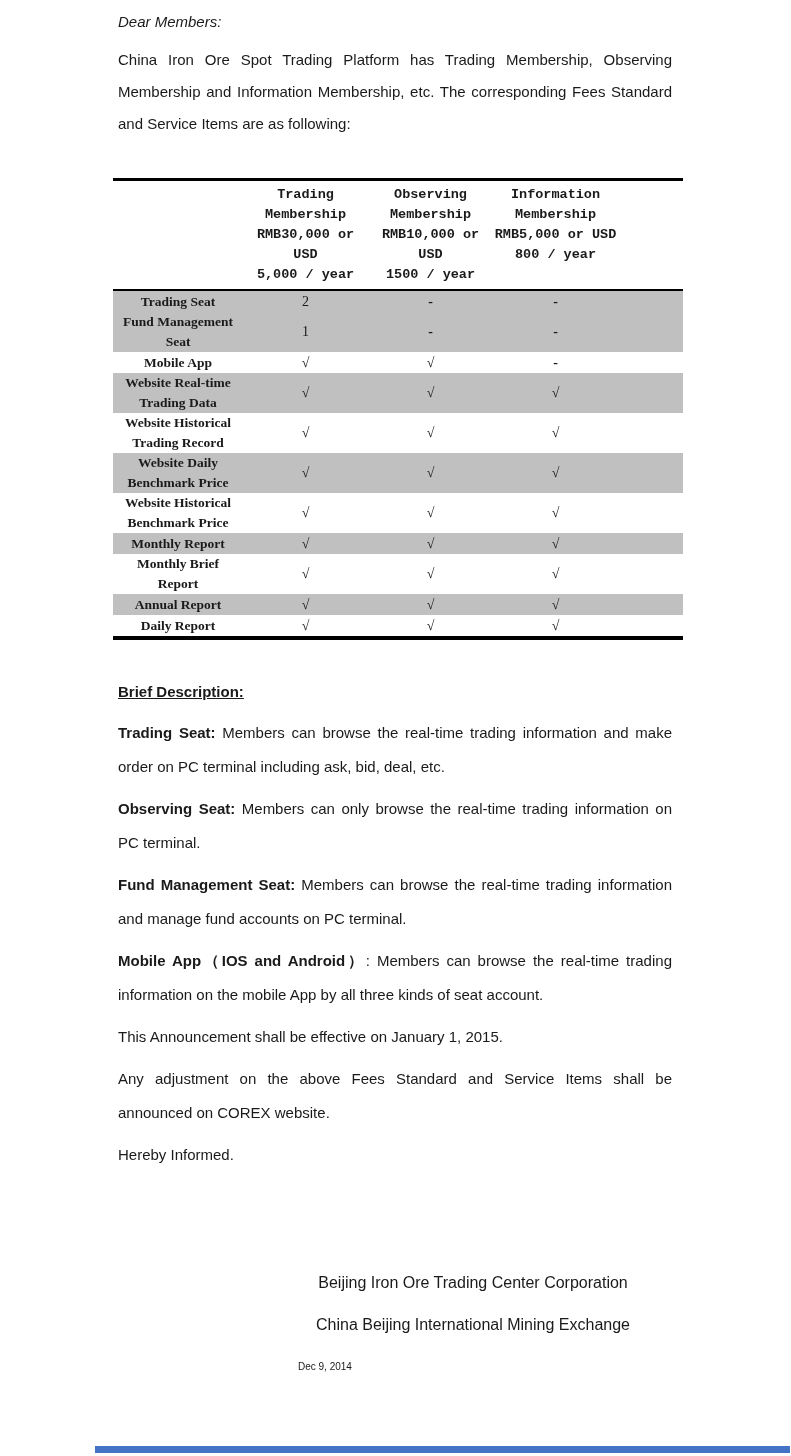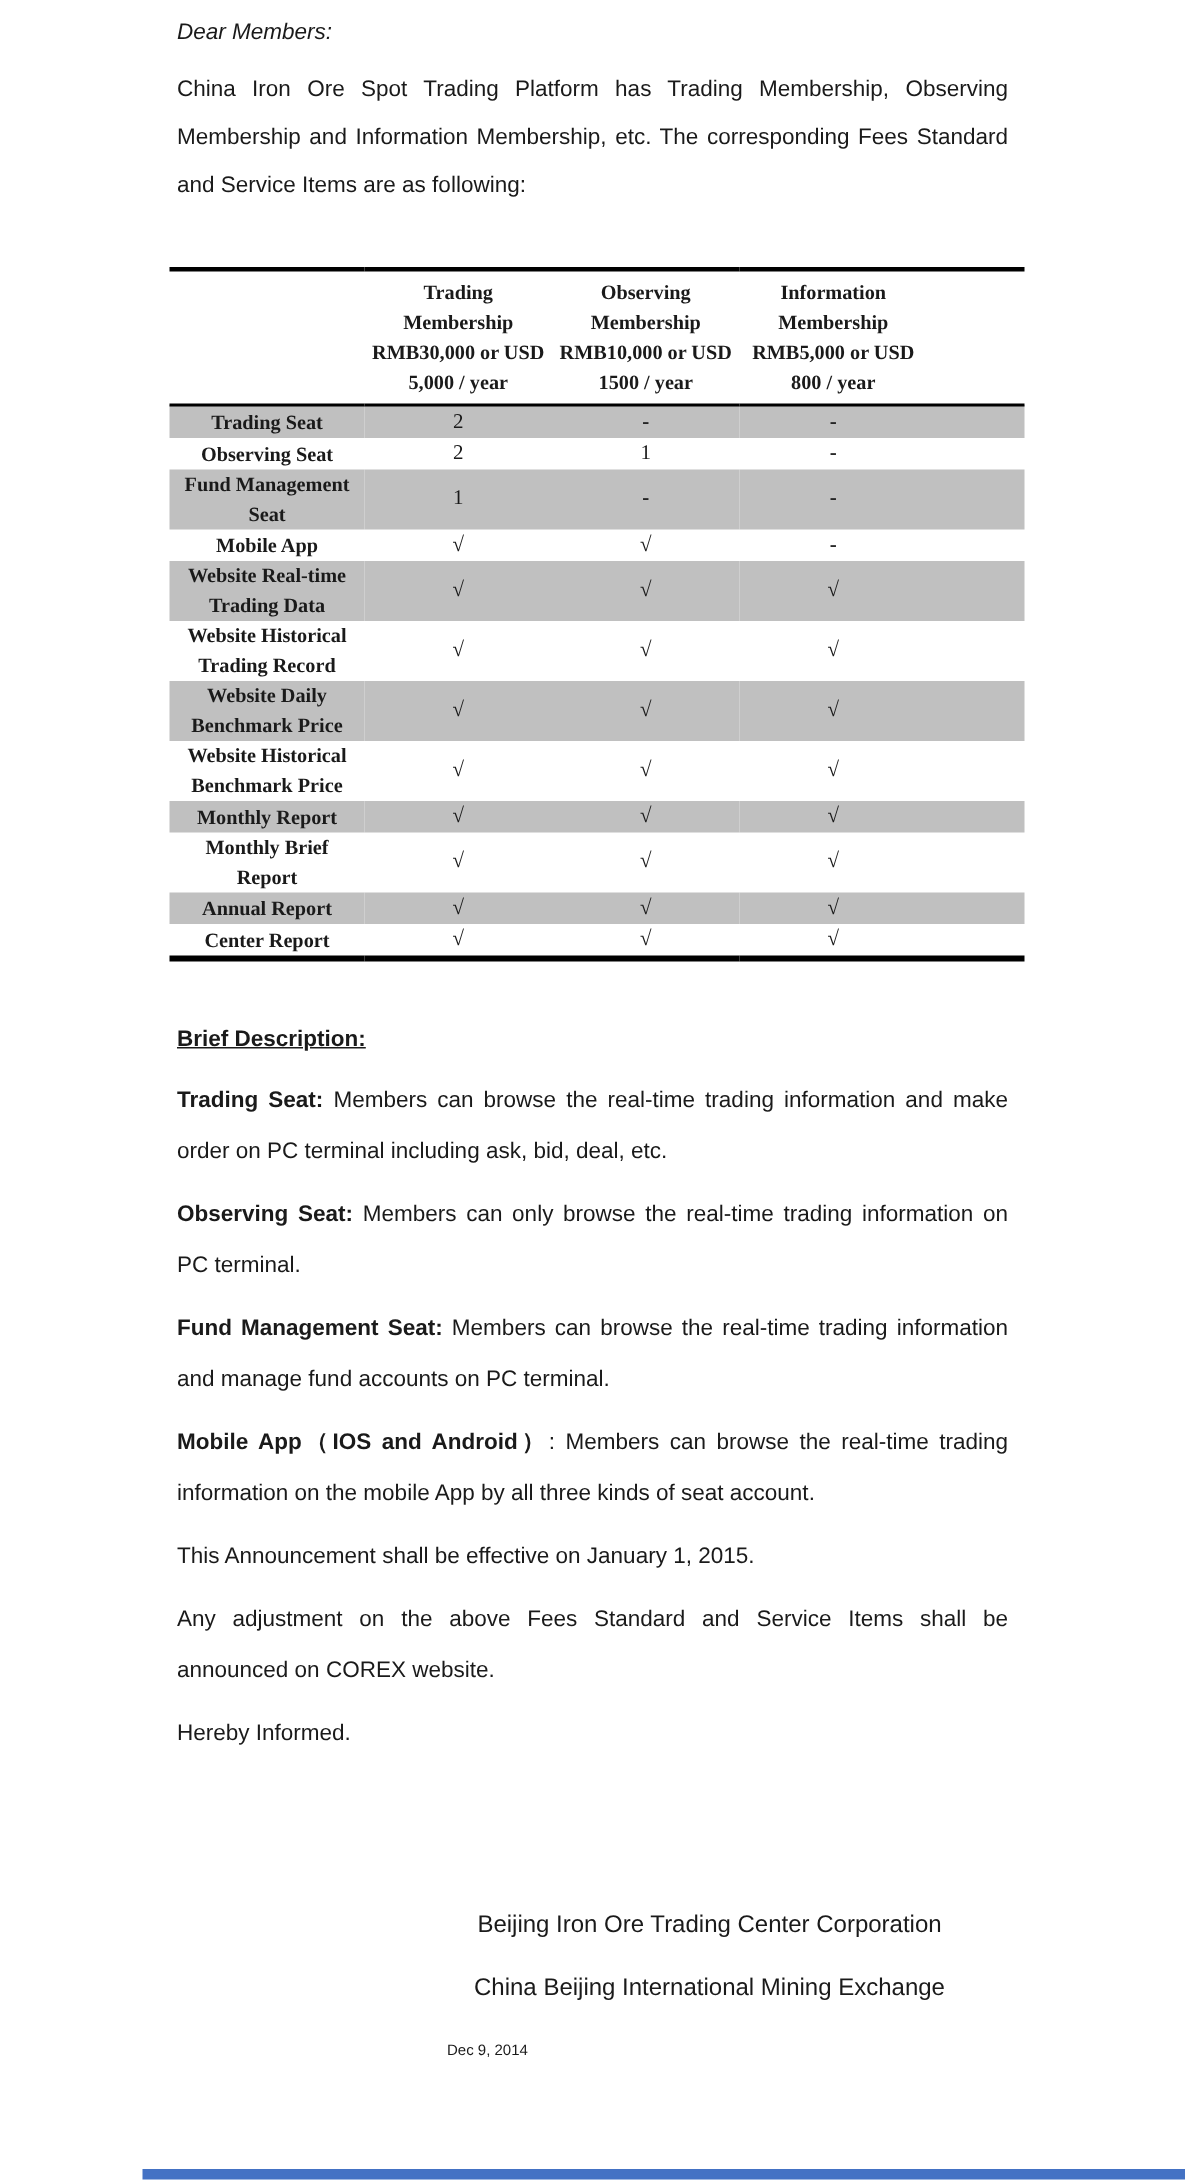--- a/index.html
+++ b/index.html
@@ -41,20 +41,21 @@
   table.fees col.c-val    { width: 125px; }
   table.fees col.c-filler { width: 65px; }
   table.fees thead th {
     font-weight: bold;
     font-size: 13.5px;
     line-height: 20px;
     text-align: center;
     vertical-align: top;
     padding: 4px 0 4px 0;
     border-bottom: 2px solid var(--table-border, #000);
+    font-family: Liberation Mono, monospace;
   }
   table.fees tbody td {
     font-size: 13.5px;
     line-height: 20px;
     text-align: center;
     vertical-align: middle;
     padding: 0;
     height: 21px;
   }
   table.fees tbody td.row-label { font-weight: bold; }
@@ -127,27 +128,20 @@
         </tr>
     </thead>
     <tbody id="fees-body">
         <tr class="shaded">
           <td class="row-label">Trading Seat</td>
           <td class="val">2</td>
           <td class="val dash">-</td>
           <td class="val dash">-</td>
           <td></td>
         </tr>
-        <tr>
-          <td class="row-label">Observing Seat</td>
-          <td class="val">2</td>
-          <td class="val">1</td>
-          <td class="val dash">-</td>
-          <td></td>
-        </tr>
         <tr class="shaded">
           <td class="row-label">Fund Management<br>Seat</td>
           <td class="val">1</td>
           <td class="val dash">-</td>
           <td class="val dash">-</td>
           <td></td>
         </tr>
         <tr>
           <td class="row-label">Mobile App</td>
           <td class="val">√</td>
@@ -198,21 +192,21 @@
           <td></td>
         </tr>
         <tr class="shaded">
           <td class="row-label">Annual Report</td>
           <td class="val">√</td>
           <td class="val">√</td>
           <td class="val">√</td>
           <td></td>
         </tr>
         <tr>
-          <td class="row-label">Center Report</td>
+          <td class="row-label">Daily Report</td>
           <td class="val">√</td>
           <td class="val">√</td>
           <td class="val">√</td>
           <td></td>
         </tr>
       </tbody>
   </table>
 
   <div class="brief-heading">Brief Description:</div>
 

